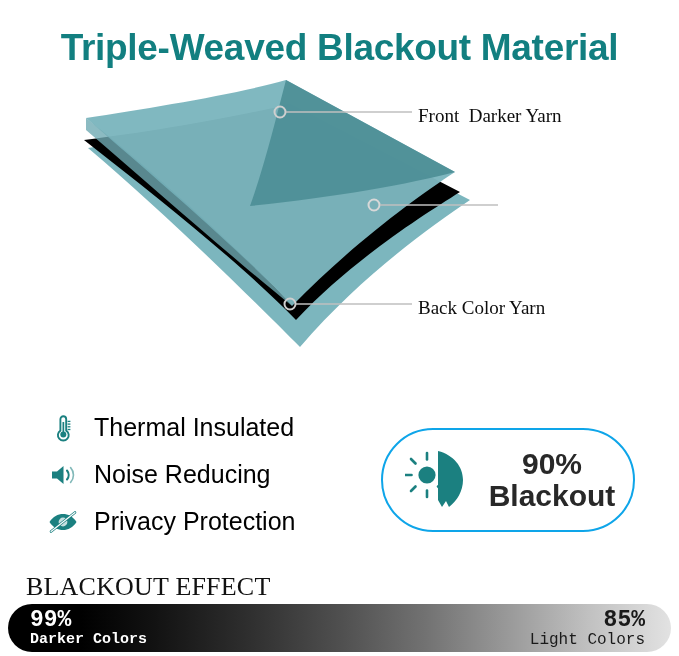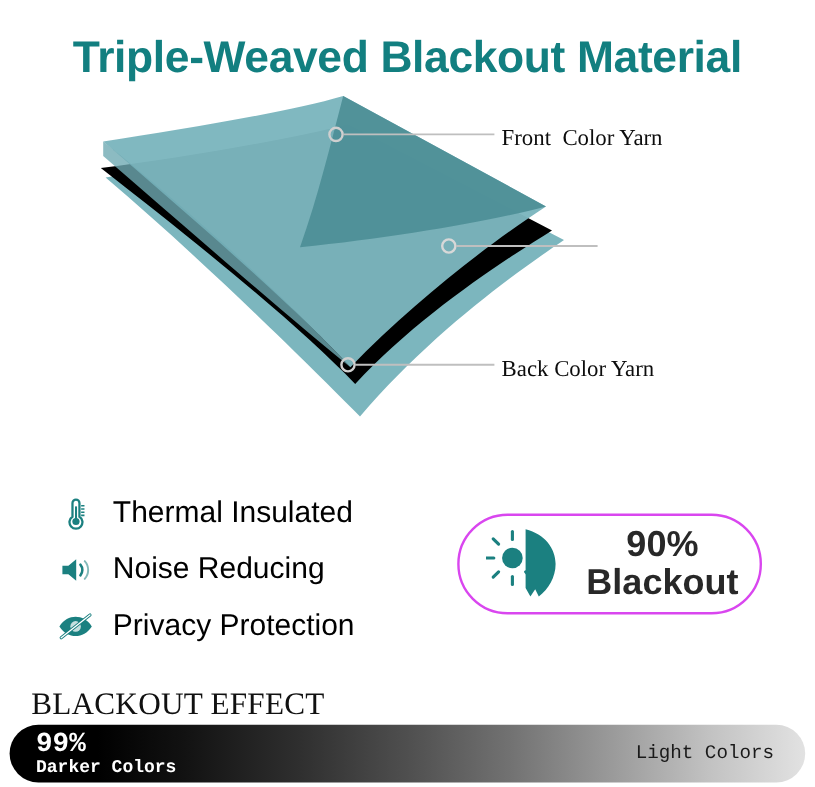--- a/index.html
+++ b/index.html
@@ -87,22 +87,22 @@
     color: #000000;
     white-space: nowrap;
   }
 
   
   #blackout-badge {
     position: absolute;
     left: 381px;
     top: 428px;
     width: 254px;
-    height: 84px;
-    border: 2px solid #d946ef;
+    height: 104px;
+    border: 2px solid #0ea5e9;
     border-radius: 52px;
     background: #ffffff;
     display: flex;
     align-items: center;
     justify-content: center;
     box-sizing: border-box;
   }
   #badge-icon {
     width: 74px;
     height: 66px;
@@ -192,21 +192,21 @@
       <circle cx="374" cy="133" r="5.5" fill="none" stroke="#d8d8d8" stroke-width="2"></circle>
       <line x1="380" y1="133" x2="498" y2="133" stroke="#bfbfbf" stroke-width="1.6"></line>
     </g>
 
     <g>
       <circle cx="290" cy="232" r="5.5" fill="none" stroke="#cfcfcf" stroke-width="2"></circle>
       <line x1="296" y1="232" x2="412" y2="232" stroke="#bfbfbf" stroke-width="1.6"></line>
     </g>
   </svg>
 
-  <div class="callout-text" id="callout-front">Front  Color Yarn</div>
+  <div class="callout-text" id="callout-front">Front  Darker Yarn</div>
   <div class="callout-text" id="callout-back">Back Color Yarn</div>
 </div>
 
 <div id="features">
 
   <div class="feature-row">
     <span class="feature-icon">
       <svg width="30" height="30" viewBox="0 0 30 30" xmlns="http://www.w3.org/2000/svg">
         <path d="M12.4 17.6V6.2a2.9 2.9 0 0 1 5.8 0v11.4a5.4 5.4 0 1 1-5.8 0Z" fill="none" stroke="#1B8080" stroke-width="1.9"></path>
         <circle cx="15.3" cy="21.6" r="3" fill="#1B8080"></circle>
@@ -272,15 +272,16 @@
 </div>
 
 <div id="effect-caption">BLACKOUT EFFECT</div>
 
 <div id="gradient-bar">
   <span class="bar-block" id="bar-left">
     <span class="bar-pct">99%</span>
     <span class="bar-sub">Darker Colors</span>
   </span>
   <span class="bar-block" id="bar-right">
+    <span class="bar-pct">85%</span>
     <span class="bar-sub">Light Colors</span>
   </span>
 </div>
 
 </body></html>

